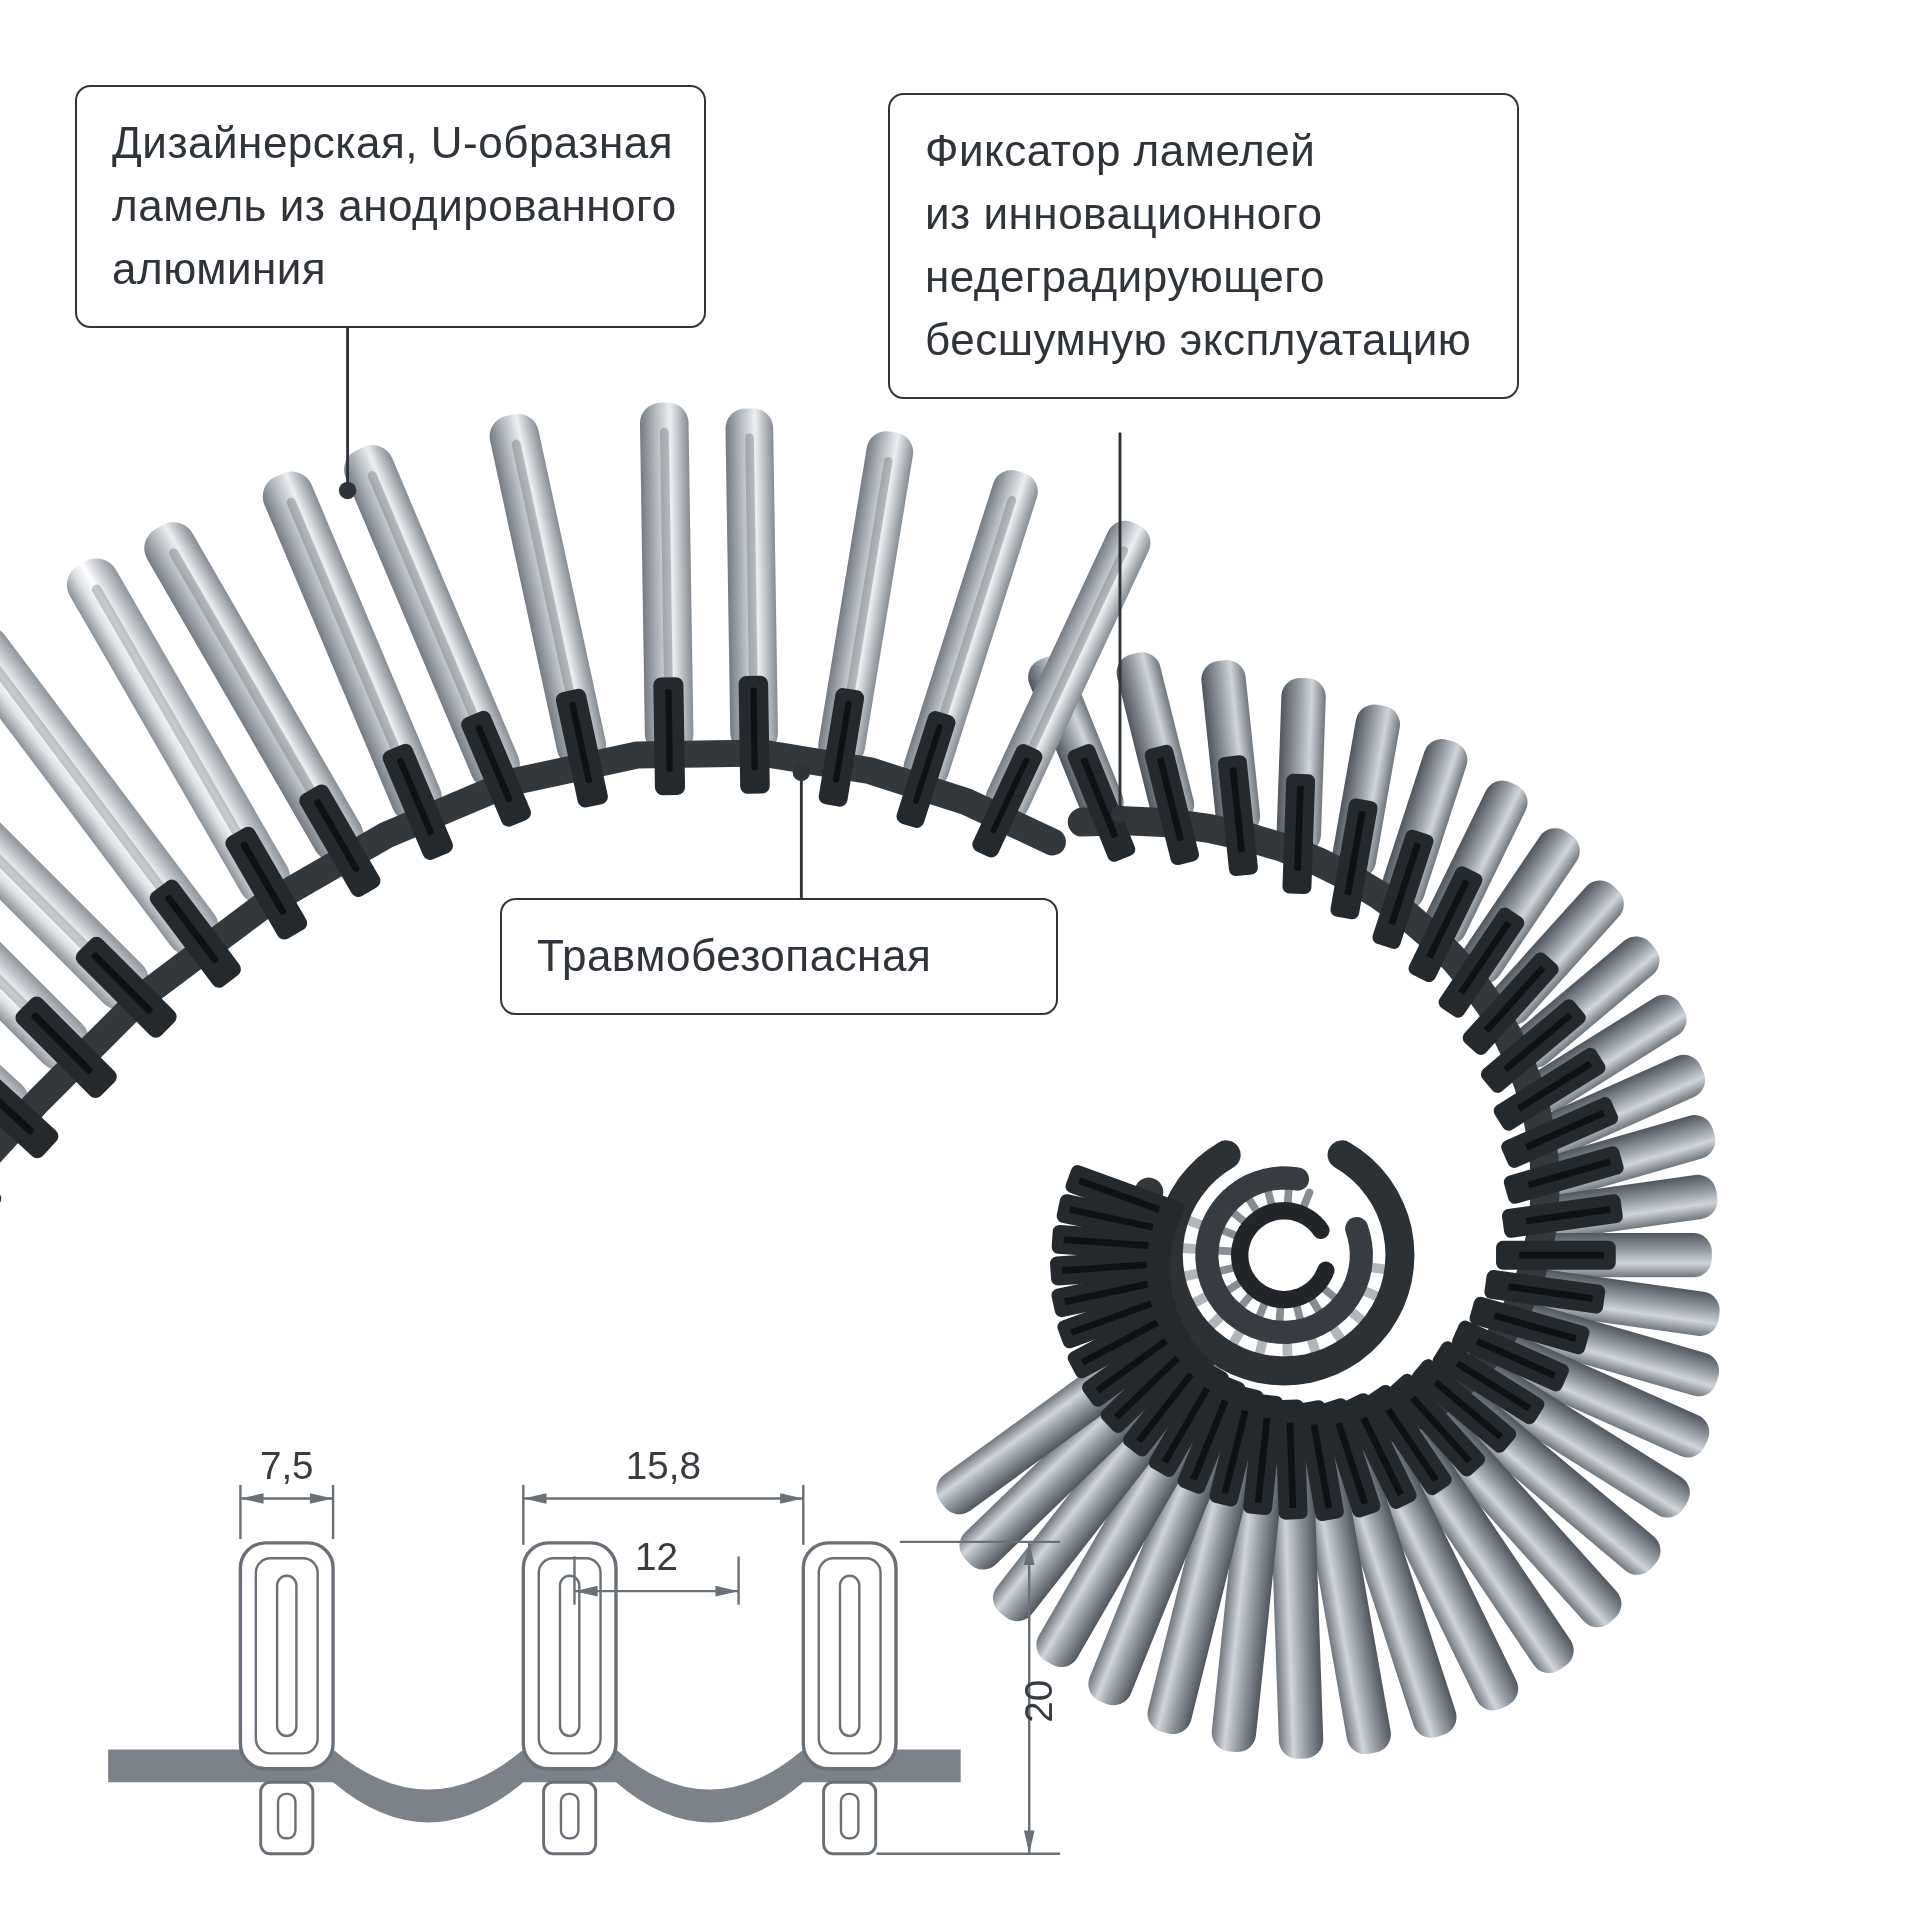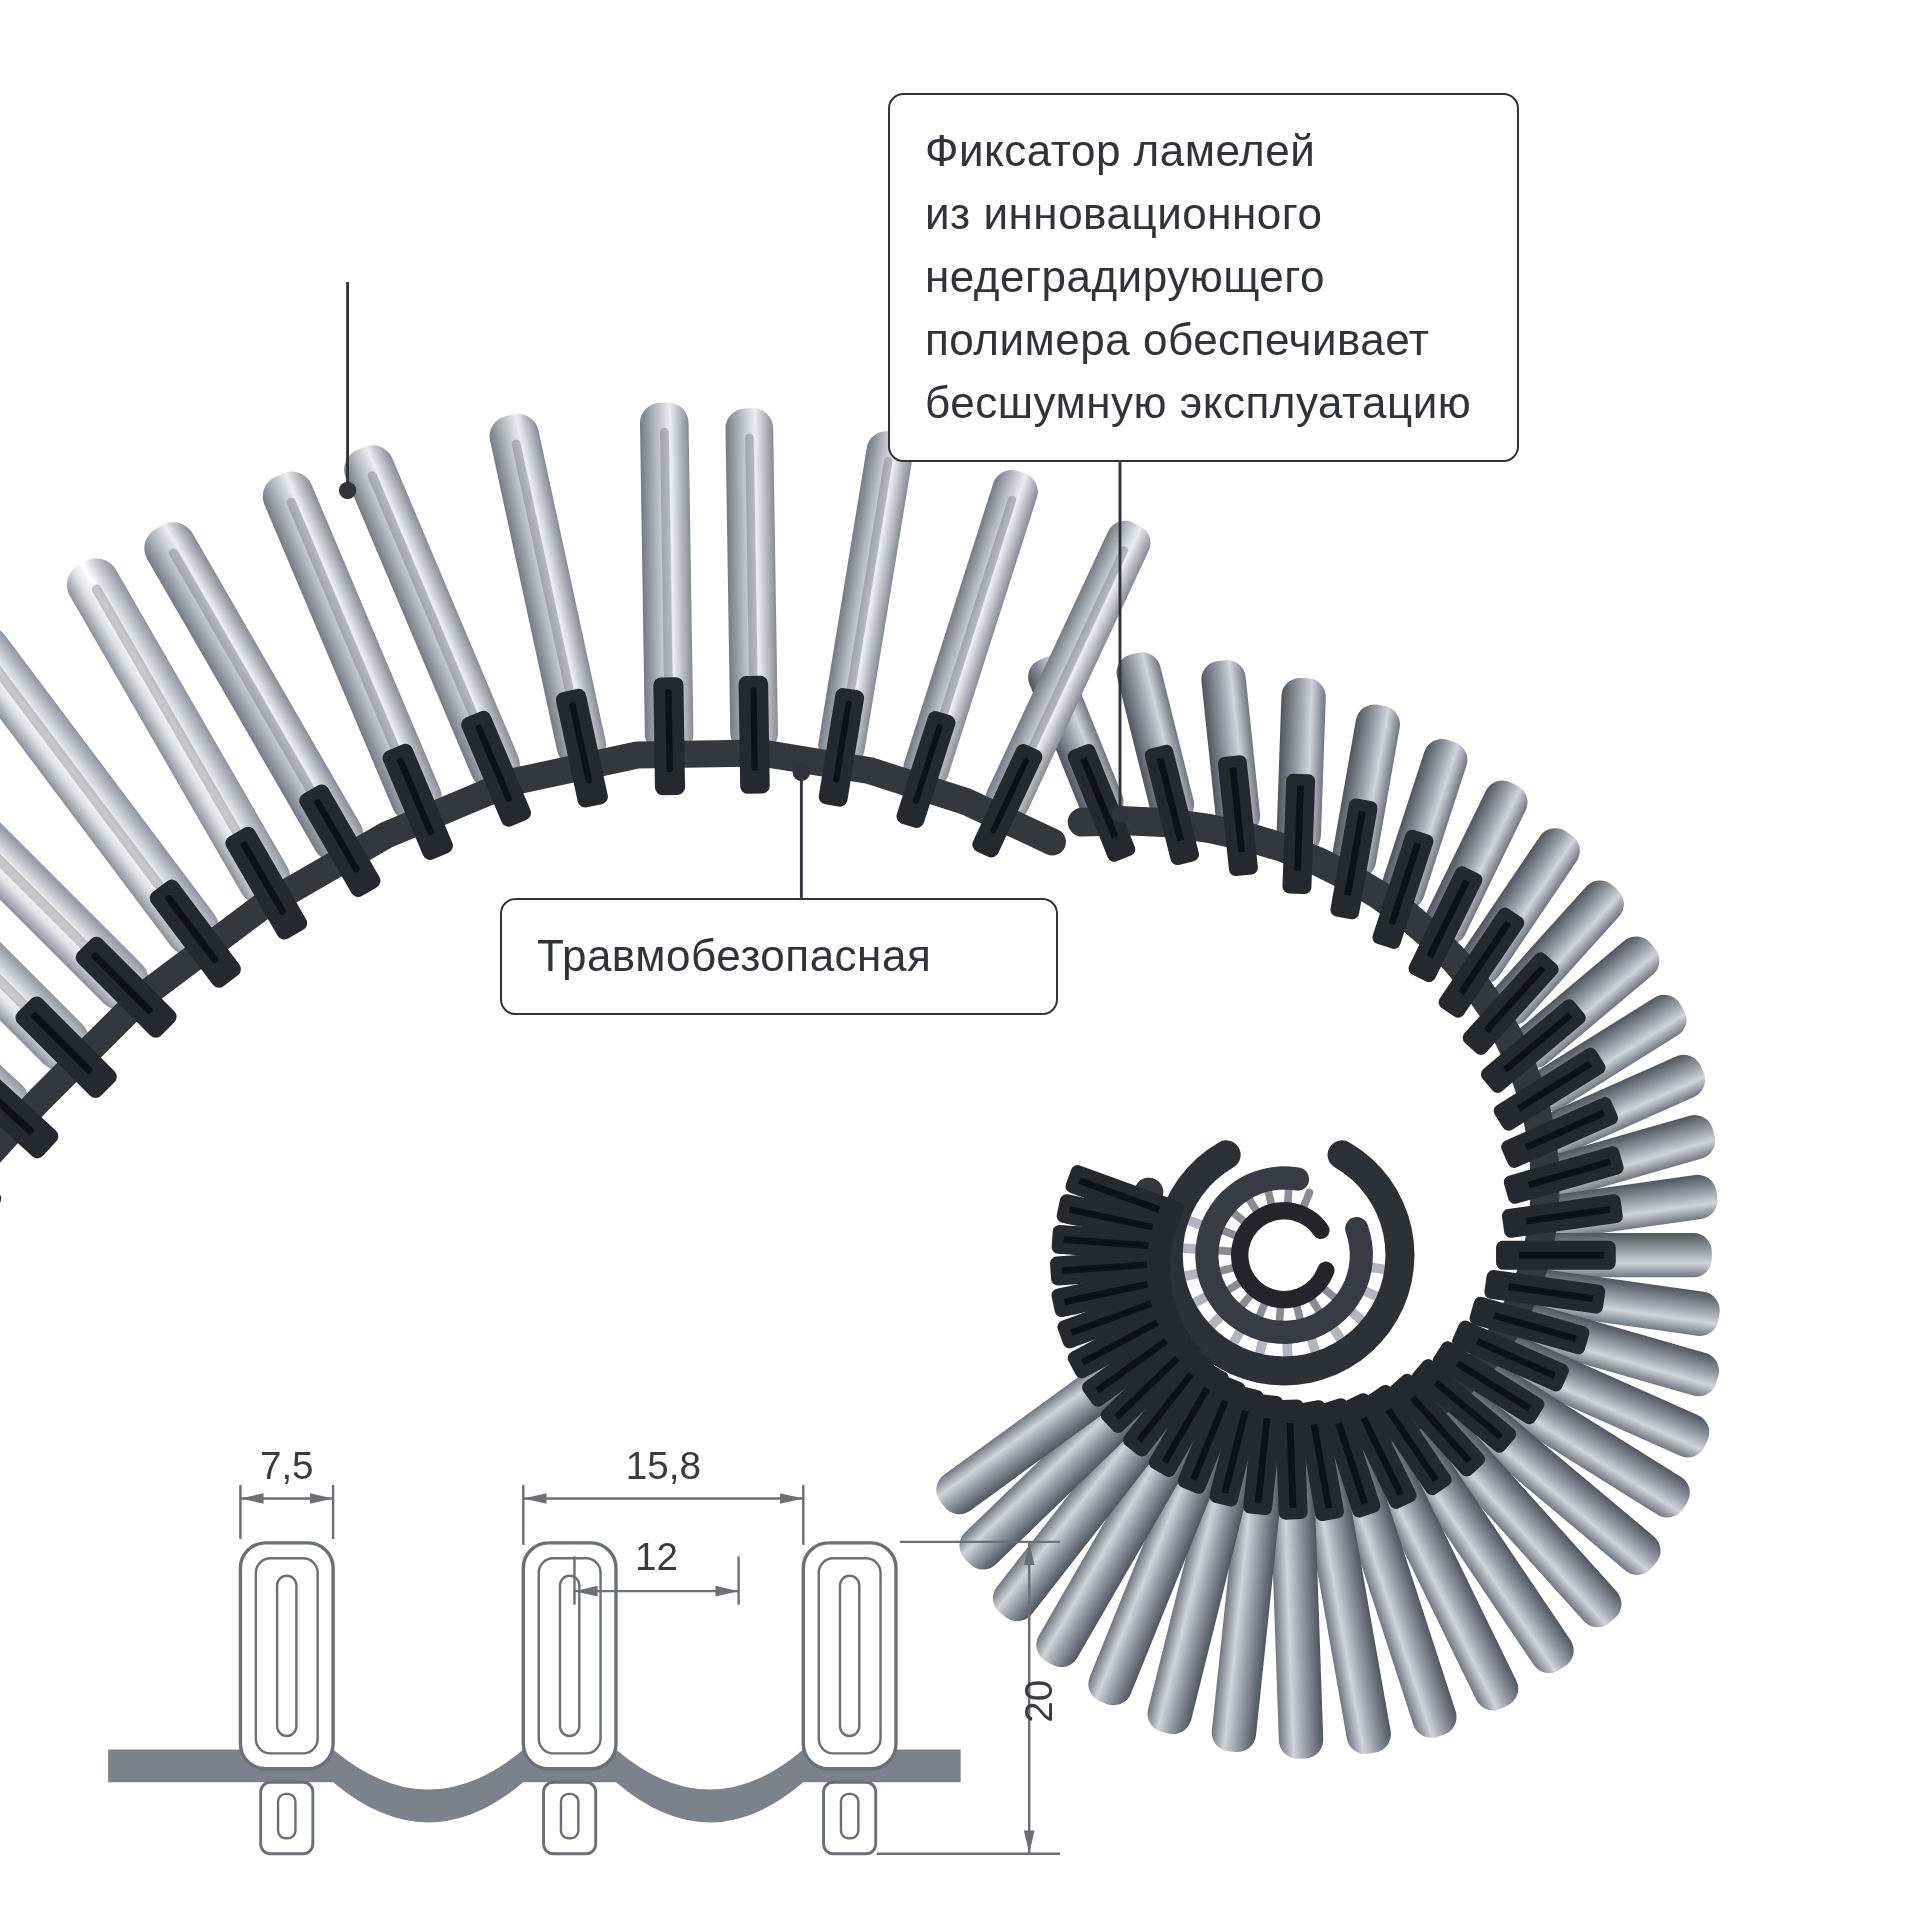--- a/index.html
+++ b/index.html
@@ -511,26 +511,30 @@
     <g id="leaders">
       <line class="leader" x1="360" y1="292" x2="360" y2="508"></line>
       <circle class="dot" cx="360" cy="508" r="9"></circle>
       <line class="leader" x1="1160" y1="448" x2="1160" y2="843"></line>
       <circle class="dot" cx="1160" cy="843" r="9"></circle>
       <line class="leader" x1="830" y1="800" x2="830" y2="930"></line>
       <circle class="dot" cx="830" cy="800" r="9"></circle>
     </g>
   </svg>
 
+  <div class="callout" id="callout-1" style="left:75px;top:85px;width:631px;">
+    <div class="cl">Дизайнерская, U-образная</div>
+    <div class="cl">ламель из анодированного</div>
+    <div class="cl">алюминия</div>
+  </div>
 
   <div class="callout" id="callout-2" style="left:852px;top:93px;width:631px;margin-left:36px;">
     <div class="cl">Фиксатор ламелей</div>
     <div class="cl">из инновационного</div>
     <div class="cl">недеградирующего</div>
-    <div class="cl">полимера обеспечивает</div>
     <div class="cl">бесшумную эксплуатацию</div>
   </div>
 
   <div class="callout" id="callout-3" style="left:500px;top:898px;width:558px;">
     <div class="cl">Травмобезопасная</div>
   </div>
 
 </div>
 
 

